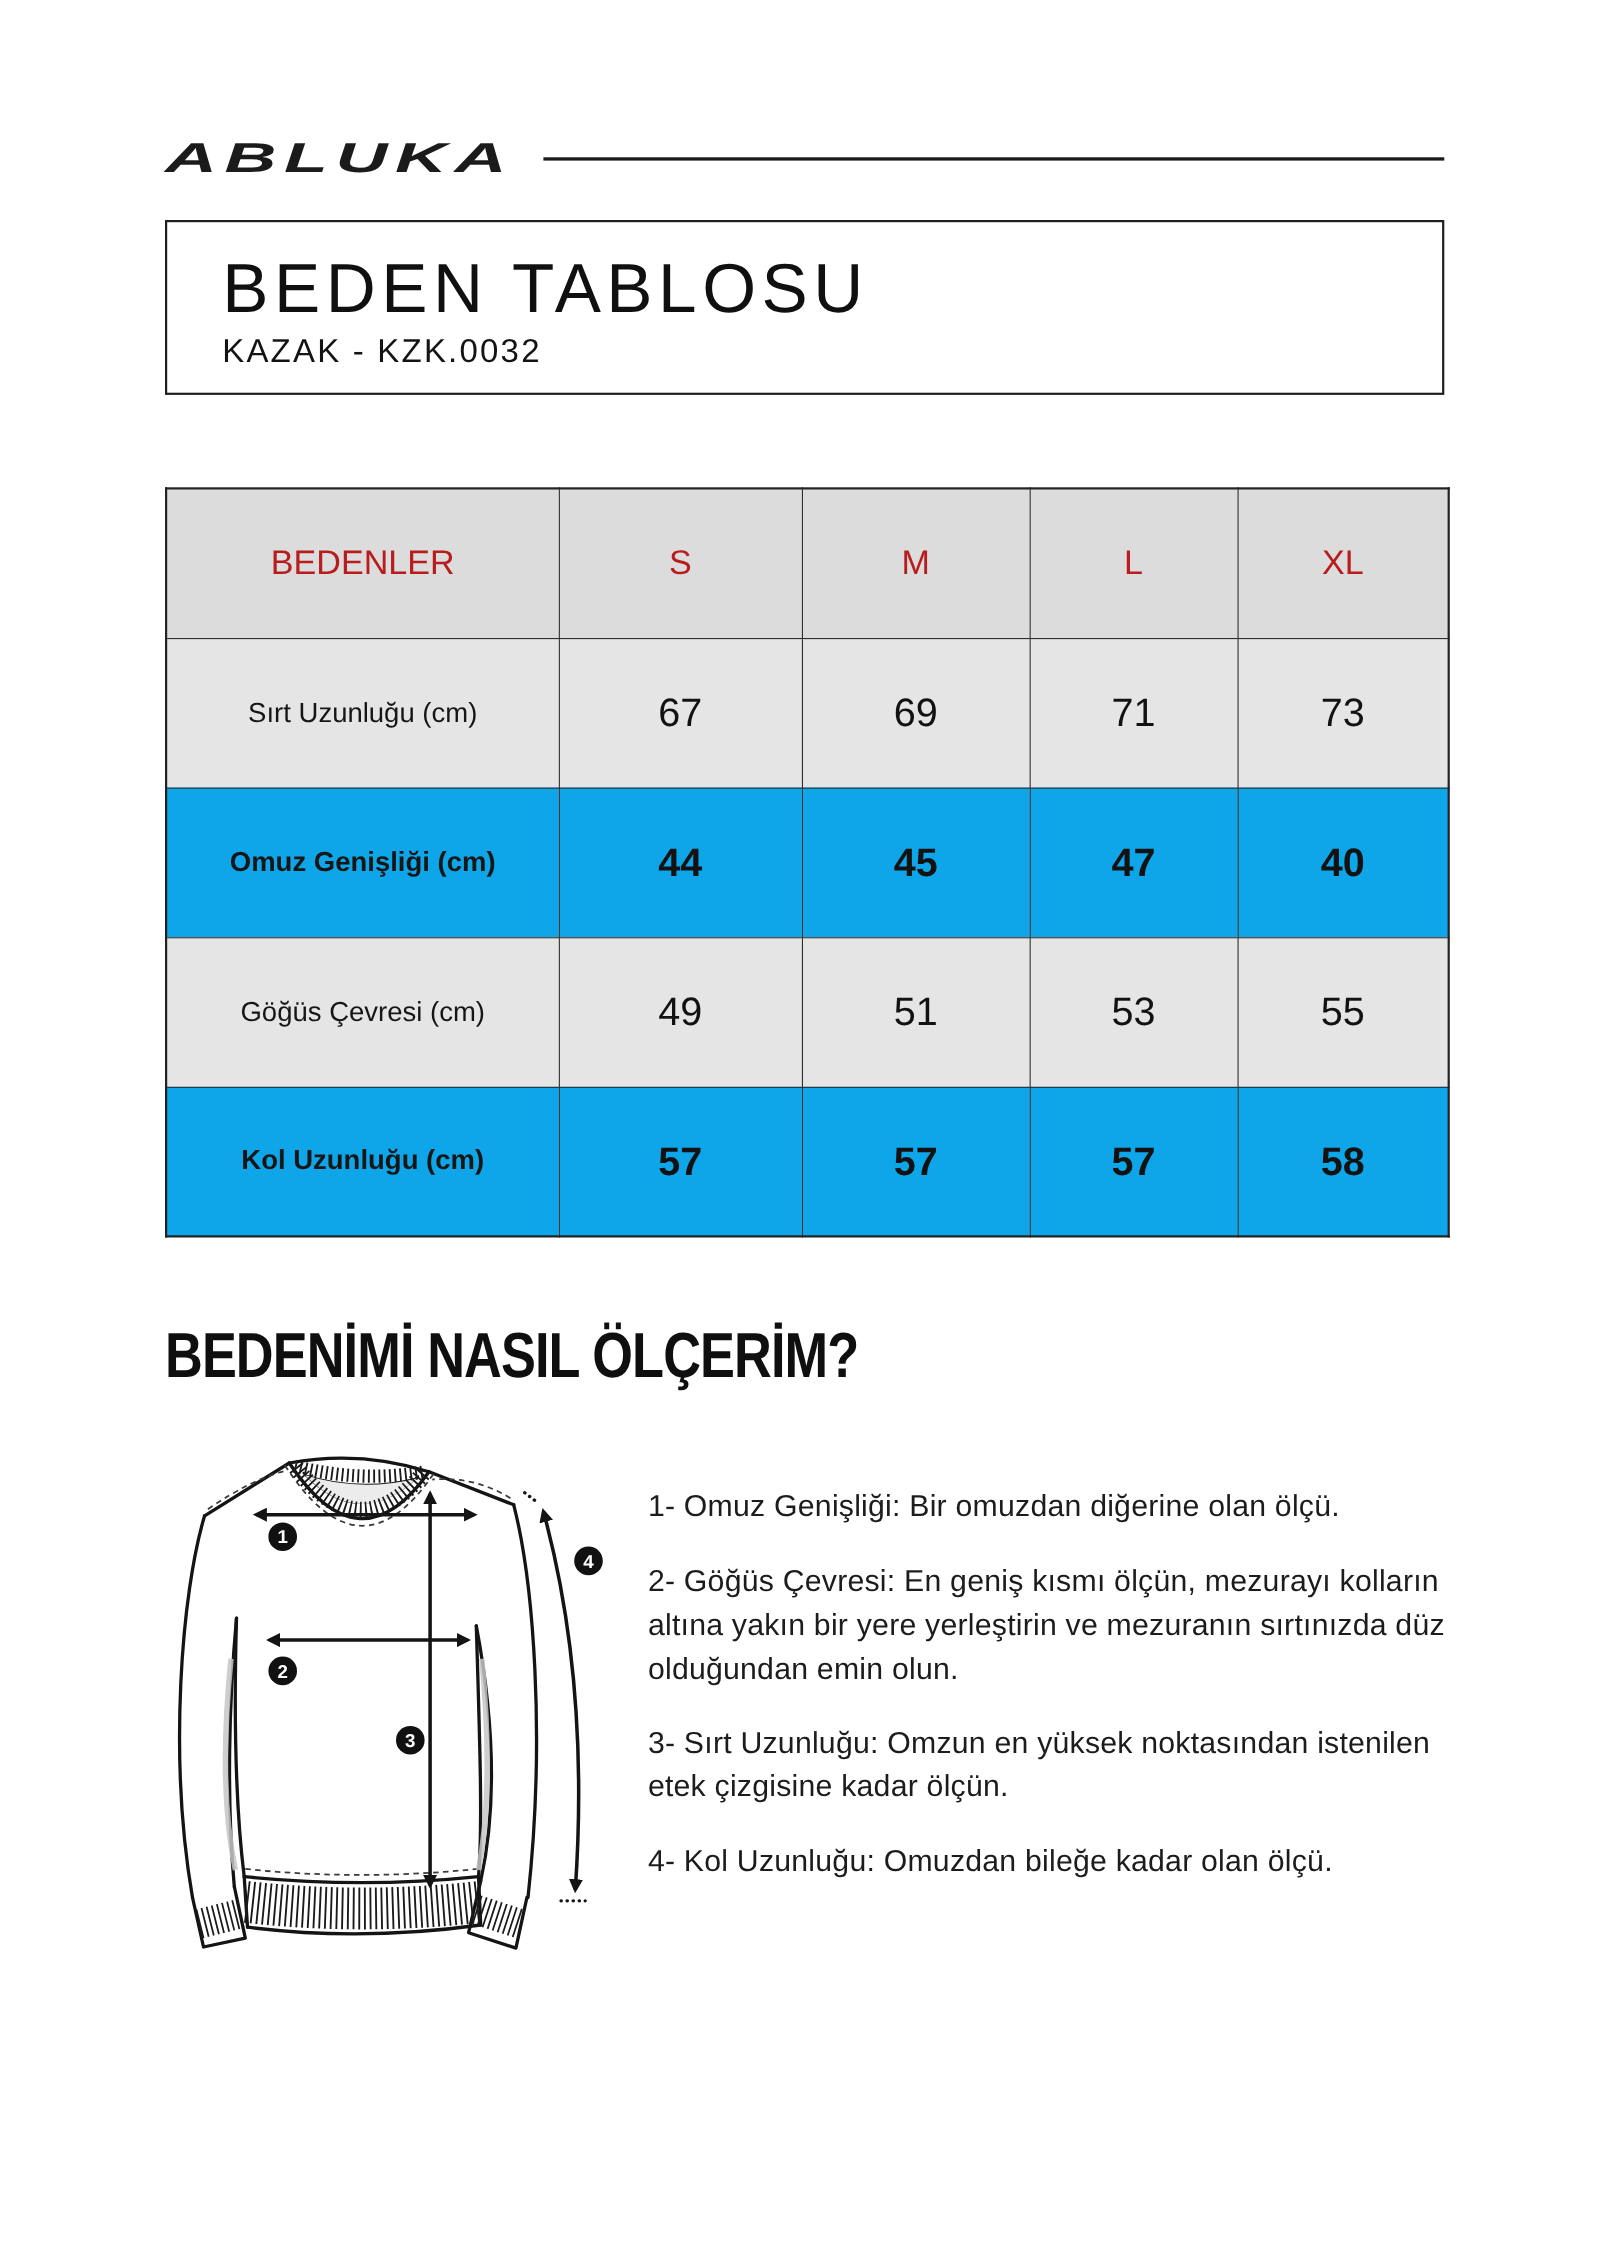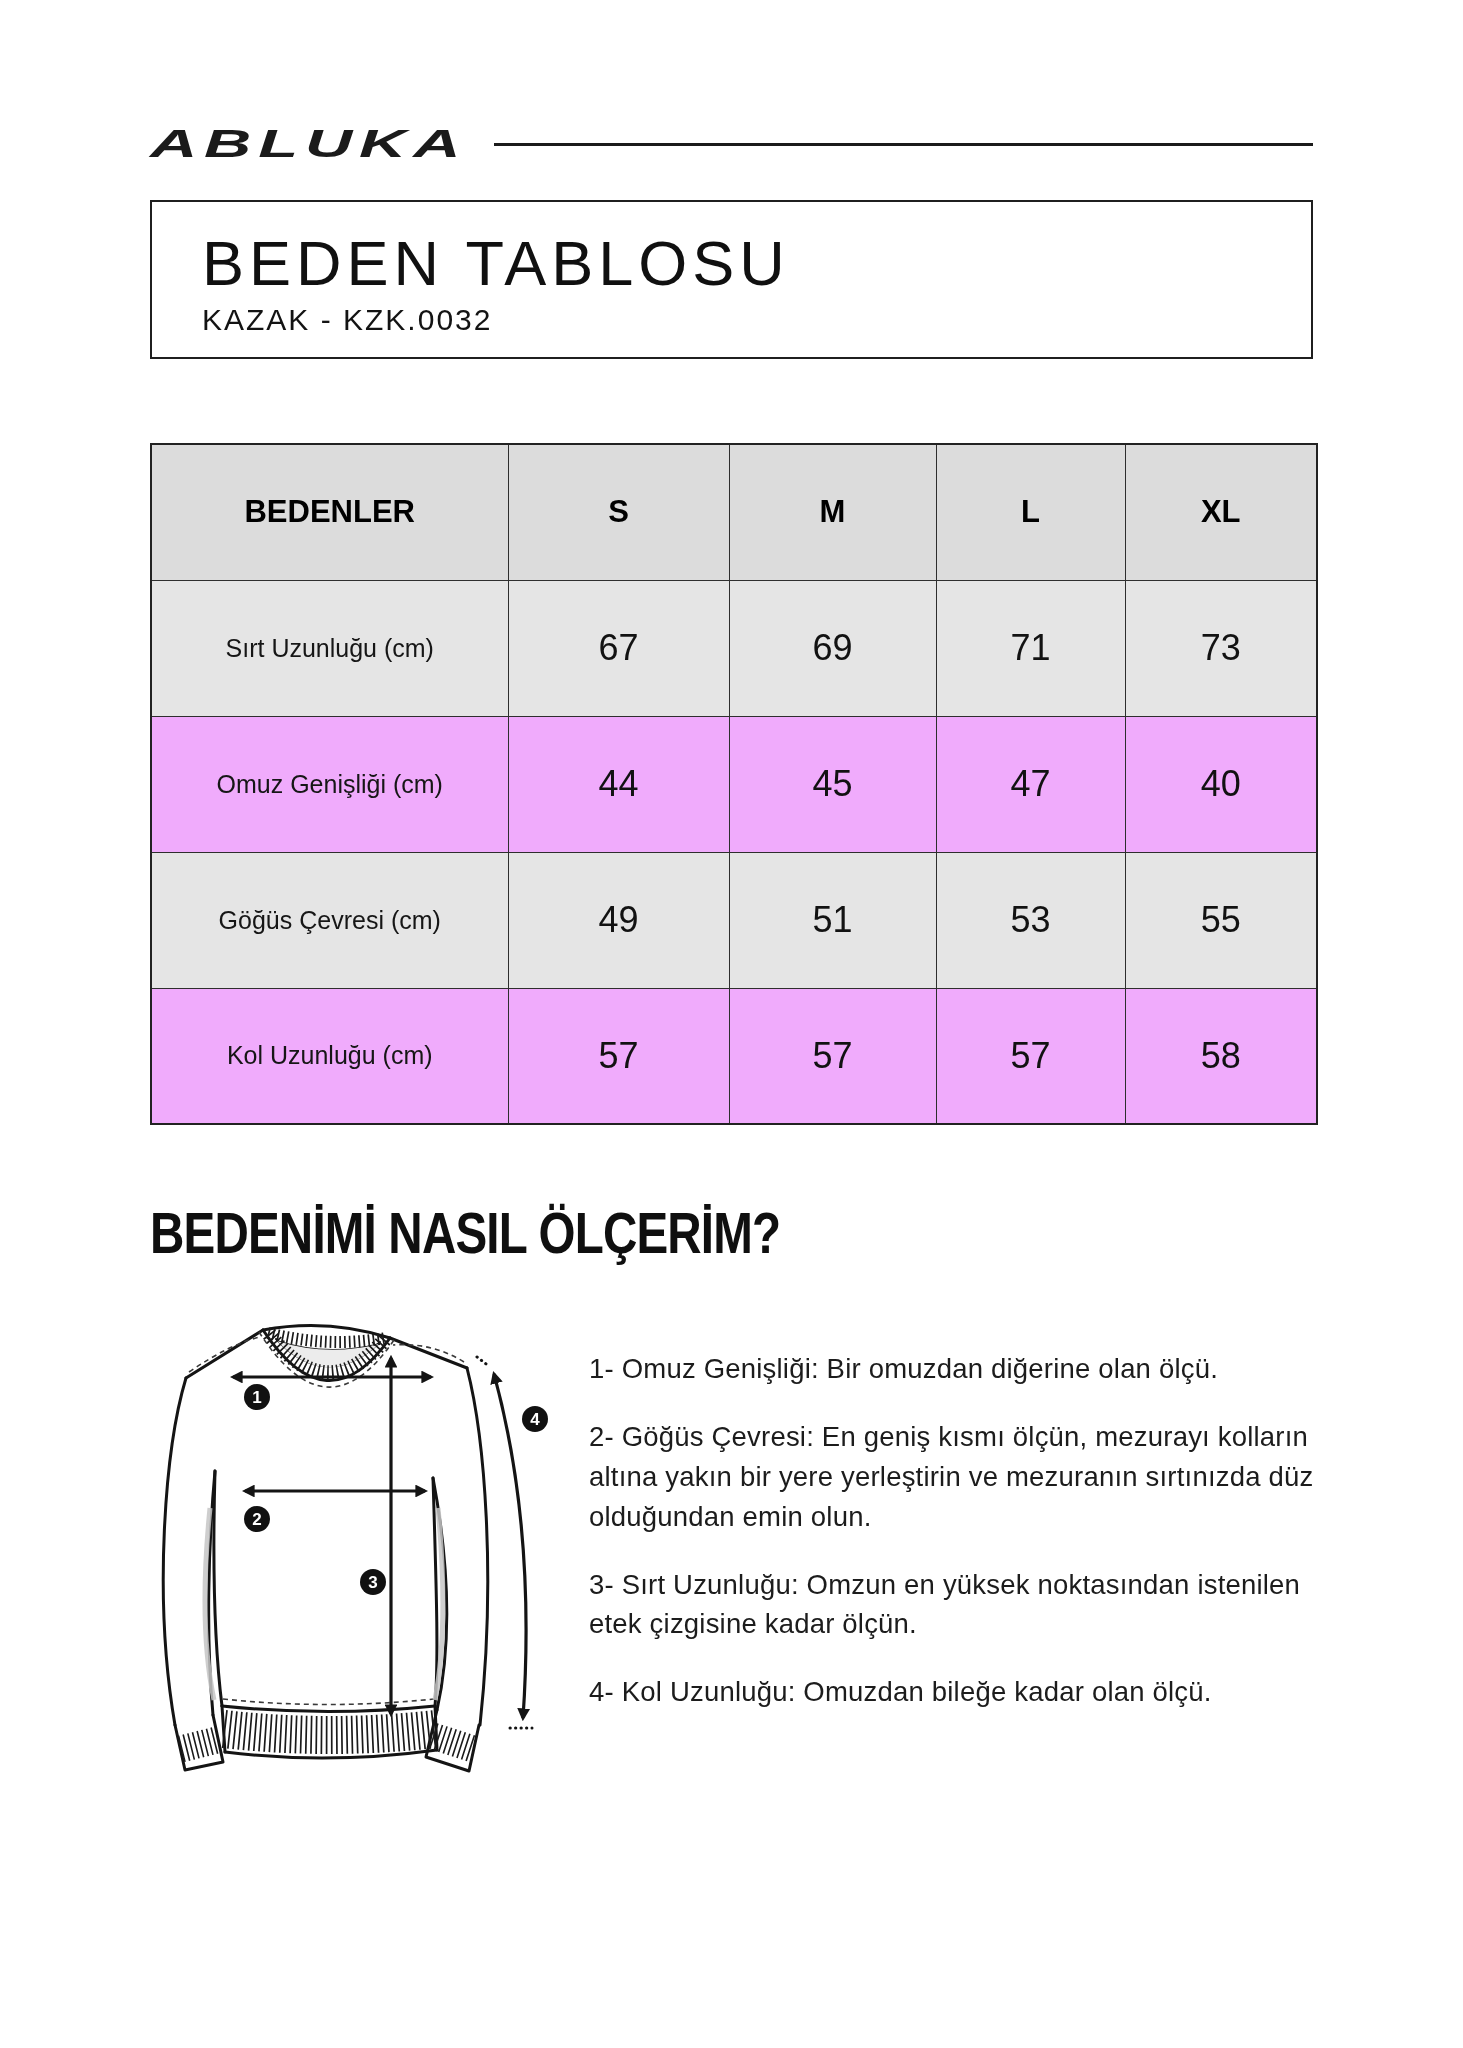--- a/index.html
+++ b/index.html
@@ -40,24 +40,24 @@
   
   table.size-table{
     position:absolute; left:150px; top:443px; width:1166px;
     border-collapse:collapse; table-layout:fixed;
     border:2px solid #222;
   }
   table.size-table td, table.size-table th{
     border:1.5px solid #2e2e2e; text-align:center; vertical-align:middle;
     height:136px; background:#e5e5e5;
   }
-  table.size-table th{ font-size:31px; font-weight:bold; background:#dcdcdc; color:#000000; }
+  table.size-table th{ font-size:31px; font-weight:normal; background:#dcdcdc; color:#b91c1c; }
   table.size-table td.lbl{ font-size:25px; font-weight:400; color:#161616; }
   table.size-table td.val{ font-size:36px; font-weight:400; color:#121212; }
-  table.size-table tr.shade td{ background:#f0abfc; }
+  table.size-table tr.shade td{ background:#0ea5e9;font-weight:bold; }
 
   
   .howto-heading{
     position:absolute; left:150px; top:1199px;
     font-size:58px; font-weight:800; letter-spacing:-1px; color:#0f0f0f;
     transform:scaleX(0.82); transform-origin:left center; white-space:nowrap;
   }
   .diagram{ position:absolute; left:140px; top:1308px; width:430px; height:482px; }
   .diagram svg{ width:100%; height:100%; display:block; }
 

